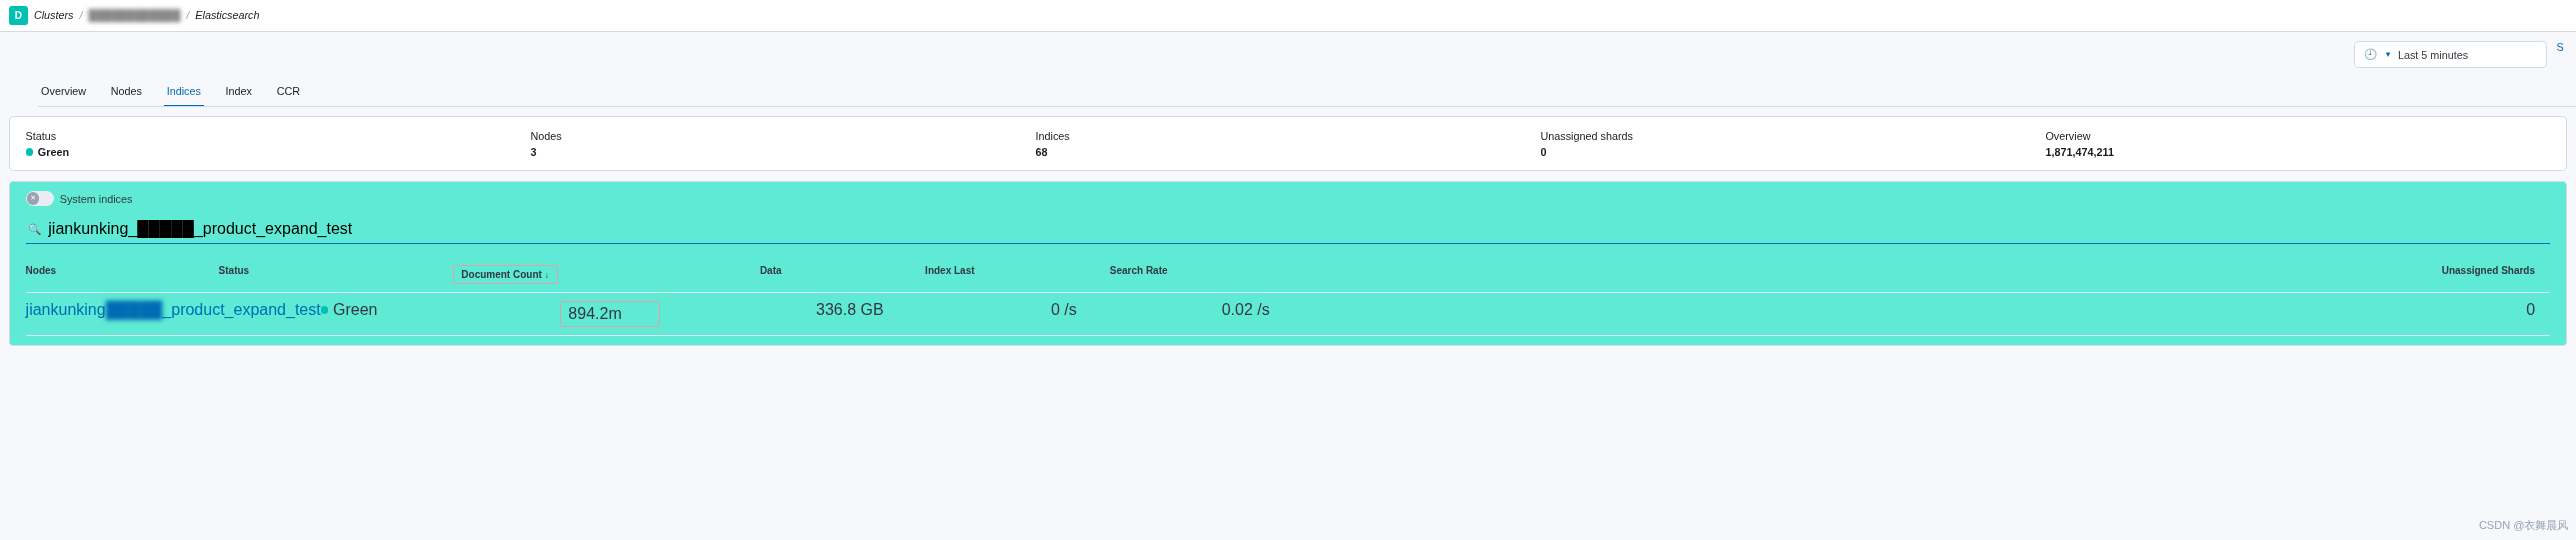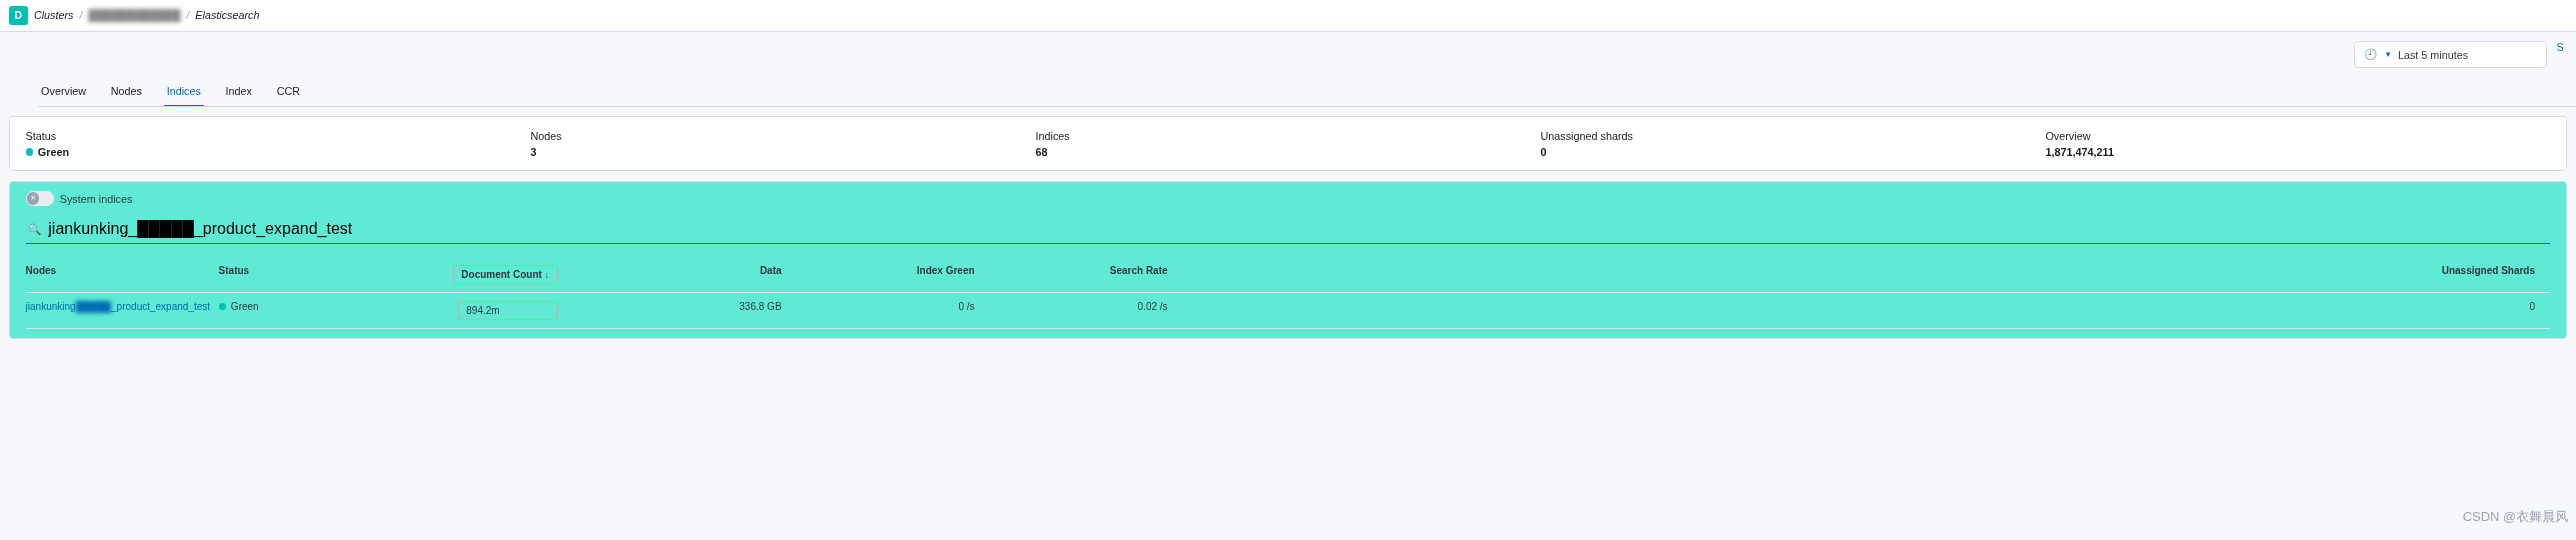--- a/index.html
+++ b/index.html
@@ -30,21 +30,21 @@
     .filter-panel { background: #5eead4; border: 0.8px solid #d3dae6; border-radius: 4.6px; margin: 0 9.2px 9.2px 9.2px; padding: 9.2px 15.4px; }
     .sys-toggle { display: flex; align-items: center; gap: 6.2px; margin-bottom: 9.2px; }
     .toggle-track { width: 28px; height: 15.4px; background: #e9edf3; border-radius: 7.7px; position: relative; }
     .toggle-thumb { width: 12.3px; height: 12.3px; background: #98a2b3; border-radius: 50%; position: absolute; top: 1.5px; left: 1.5px; display: flex; align-items: center; justify-content: center; color: #fff; font-size: 7px; }
     .search-field { border-bottom: 1.5px solid #006bb4; padding: 4.6px 3.1px; display: flex; align-items: center; gap: 6.2px; }
     .search-field input { border: none; outline: none; flex: 1; font-size: 16px; background: transparent; }
     .search-icon { color: #69707d; font-size: 10.8px; }
     
     .table-wrap { padding: 0 23px 9.2px 23px; }
     .table-header { display: flex; padding: 7.7px 0; border-bottom: 0.8px solid #e0e5ee; font-weight: 700; font-size: 10px; }
-    .table-row { display: flex; padding: 7.7px 0; border-bottom: 0.8px solid #e0e5ee; font-size: 10px; }
+    .table-row { display: flex; padding: 7.7px 0; border-bottom: 0.8px solid #e0e5ee; font-size: 16px; }
     .col-name { flex: 0 0 193px; }
     .col-status { flex: 0 0 177px; }
     .col-doc { flex: 0 0 193px; text-align: right; padding-right: 31px; }
     .col-data { flex: 0 0 193px; text-align: right; }
     .col-index-rate { flex: 0 0 193px; text-align: right; }
     .col-search-rate { flex: 0 0 193px; text-align: right; }
     .col-unassigned { flex: 1; text-align: right; padding-right: 15.4px; }
     .link { color: #006bb4; cursor: pointer; }
     .link .blurred { filter: blur(2.3px); }
     .doc-highlight { border: 0.8px solid #e7a0a0; border-radius: 2.3px; padding: 3.1px 7.7px; display: inline-block; min-width: 100px; text-align: left;}
@@ -124,21 +124,21 @@
     <div class="table-header">
       <div class="col-name">Nodes</div>
       <div class="col-status">Status</div>
       <div class="col-doc">
         <span class="doc-highlight" style="text-align:center;margin-left:27px;">
           <span>Document Count</span>
           <span class="arrow-down">↓</span>
         </span>
       </div>
       <div class="col-data">Data</div>
-      <div class="col-index-rate">Index Green</div>
+      <div class="col-index-rate">Index Last</div>
       <div class="col-search-rate">Search Rate</div>
       <div class="col-unassigned">Unassigned Shards</div>
     </div>
     <div class="table-row">
       <div class="col-name link">
         <span>jiankunking</span><span class="blurred">█████</span><span>_product_expand_test</span>
       </div>
       <div class="col-status">
         <div class="status-cell">
           <span class="dot-green"></span>
@@ -149,14 +149,14 @@
         <span class="doc-highlight">894.2m</span>
       </div>
       <div class="col-data">336.8 GB</div>
       <div class="col-index-rate">0 /s</div>
       <div class="col-search-rate">0.02 /s</div>
       <div class="col-unassigned">0</div>
     </div>
   </div>
 </div>
 
-<div style="position:fixed; bottom:14px; right:7.7px; font-size:13px; color:#98a2b3;">CSDN @衣舞晨风</div>
+<div style="position:fixed; bottom:7px; right:7.7px; font-size:11px; color:#98a2b3;">CSDN @衣舞晨风</div>
 
 
 </body></html>

